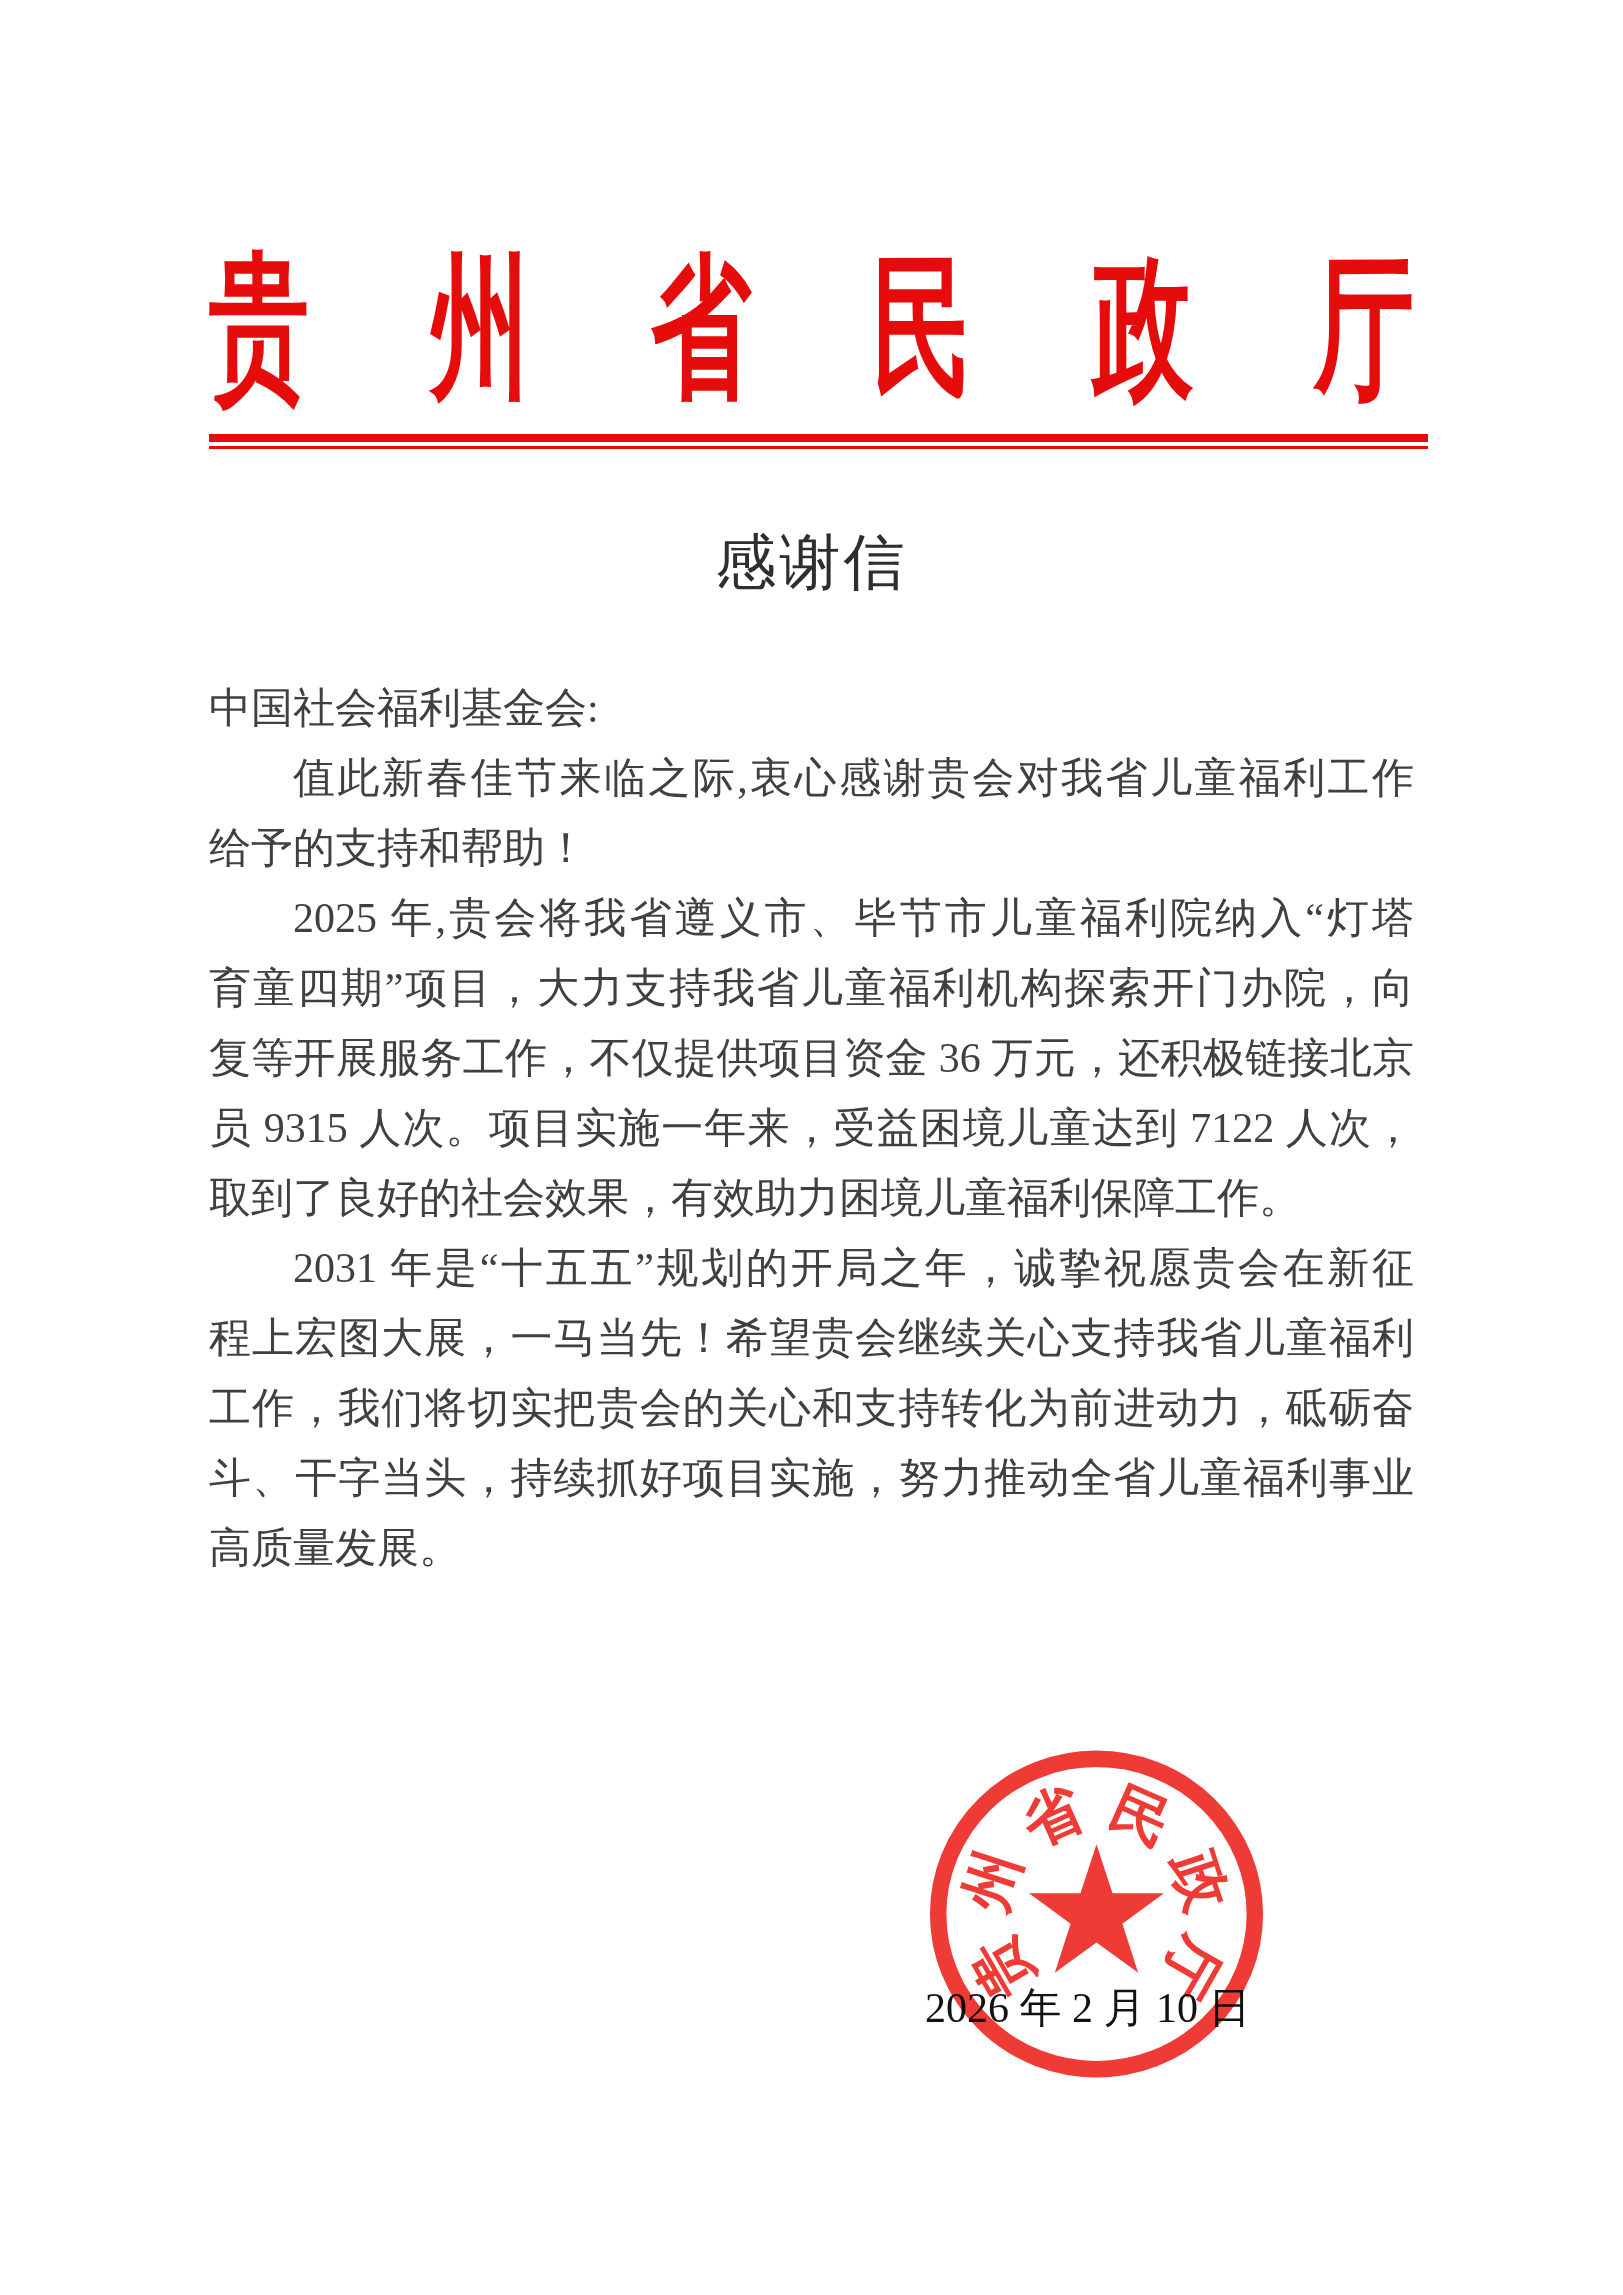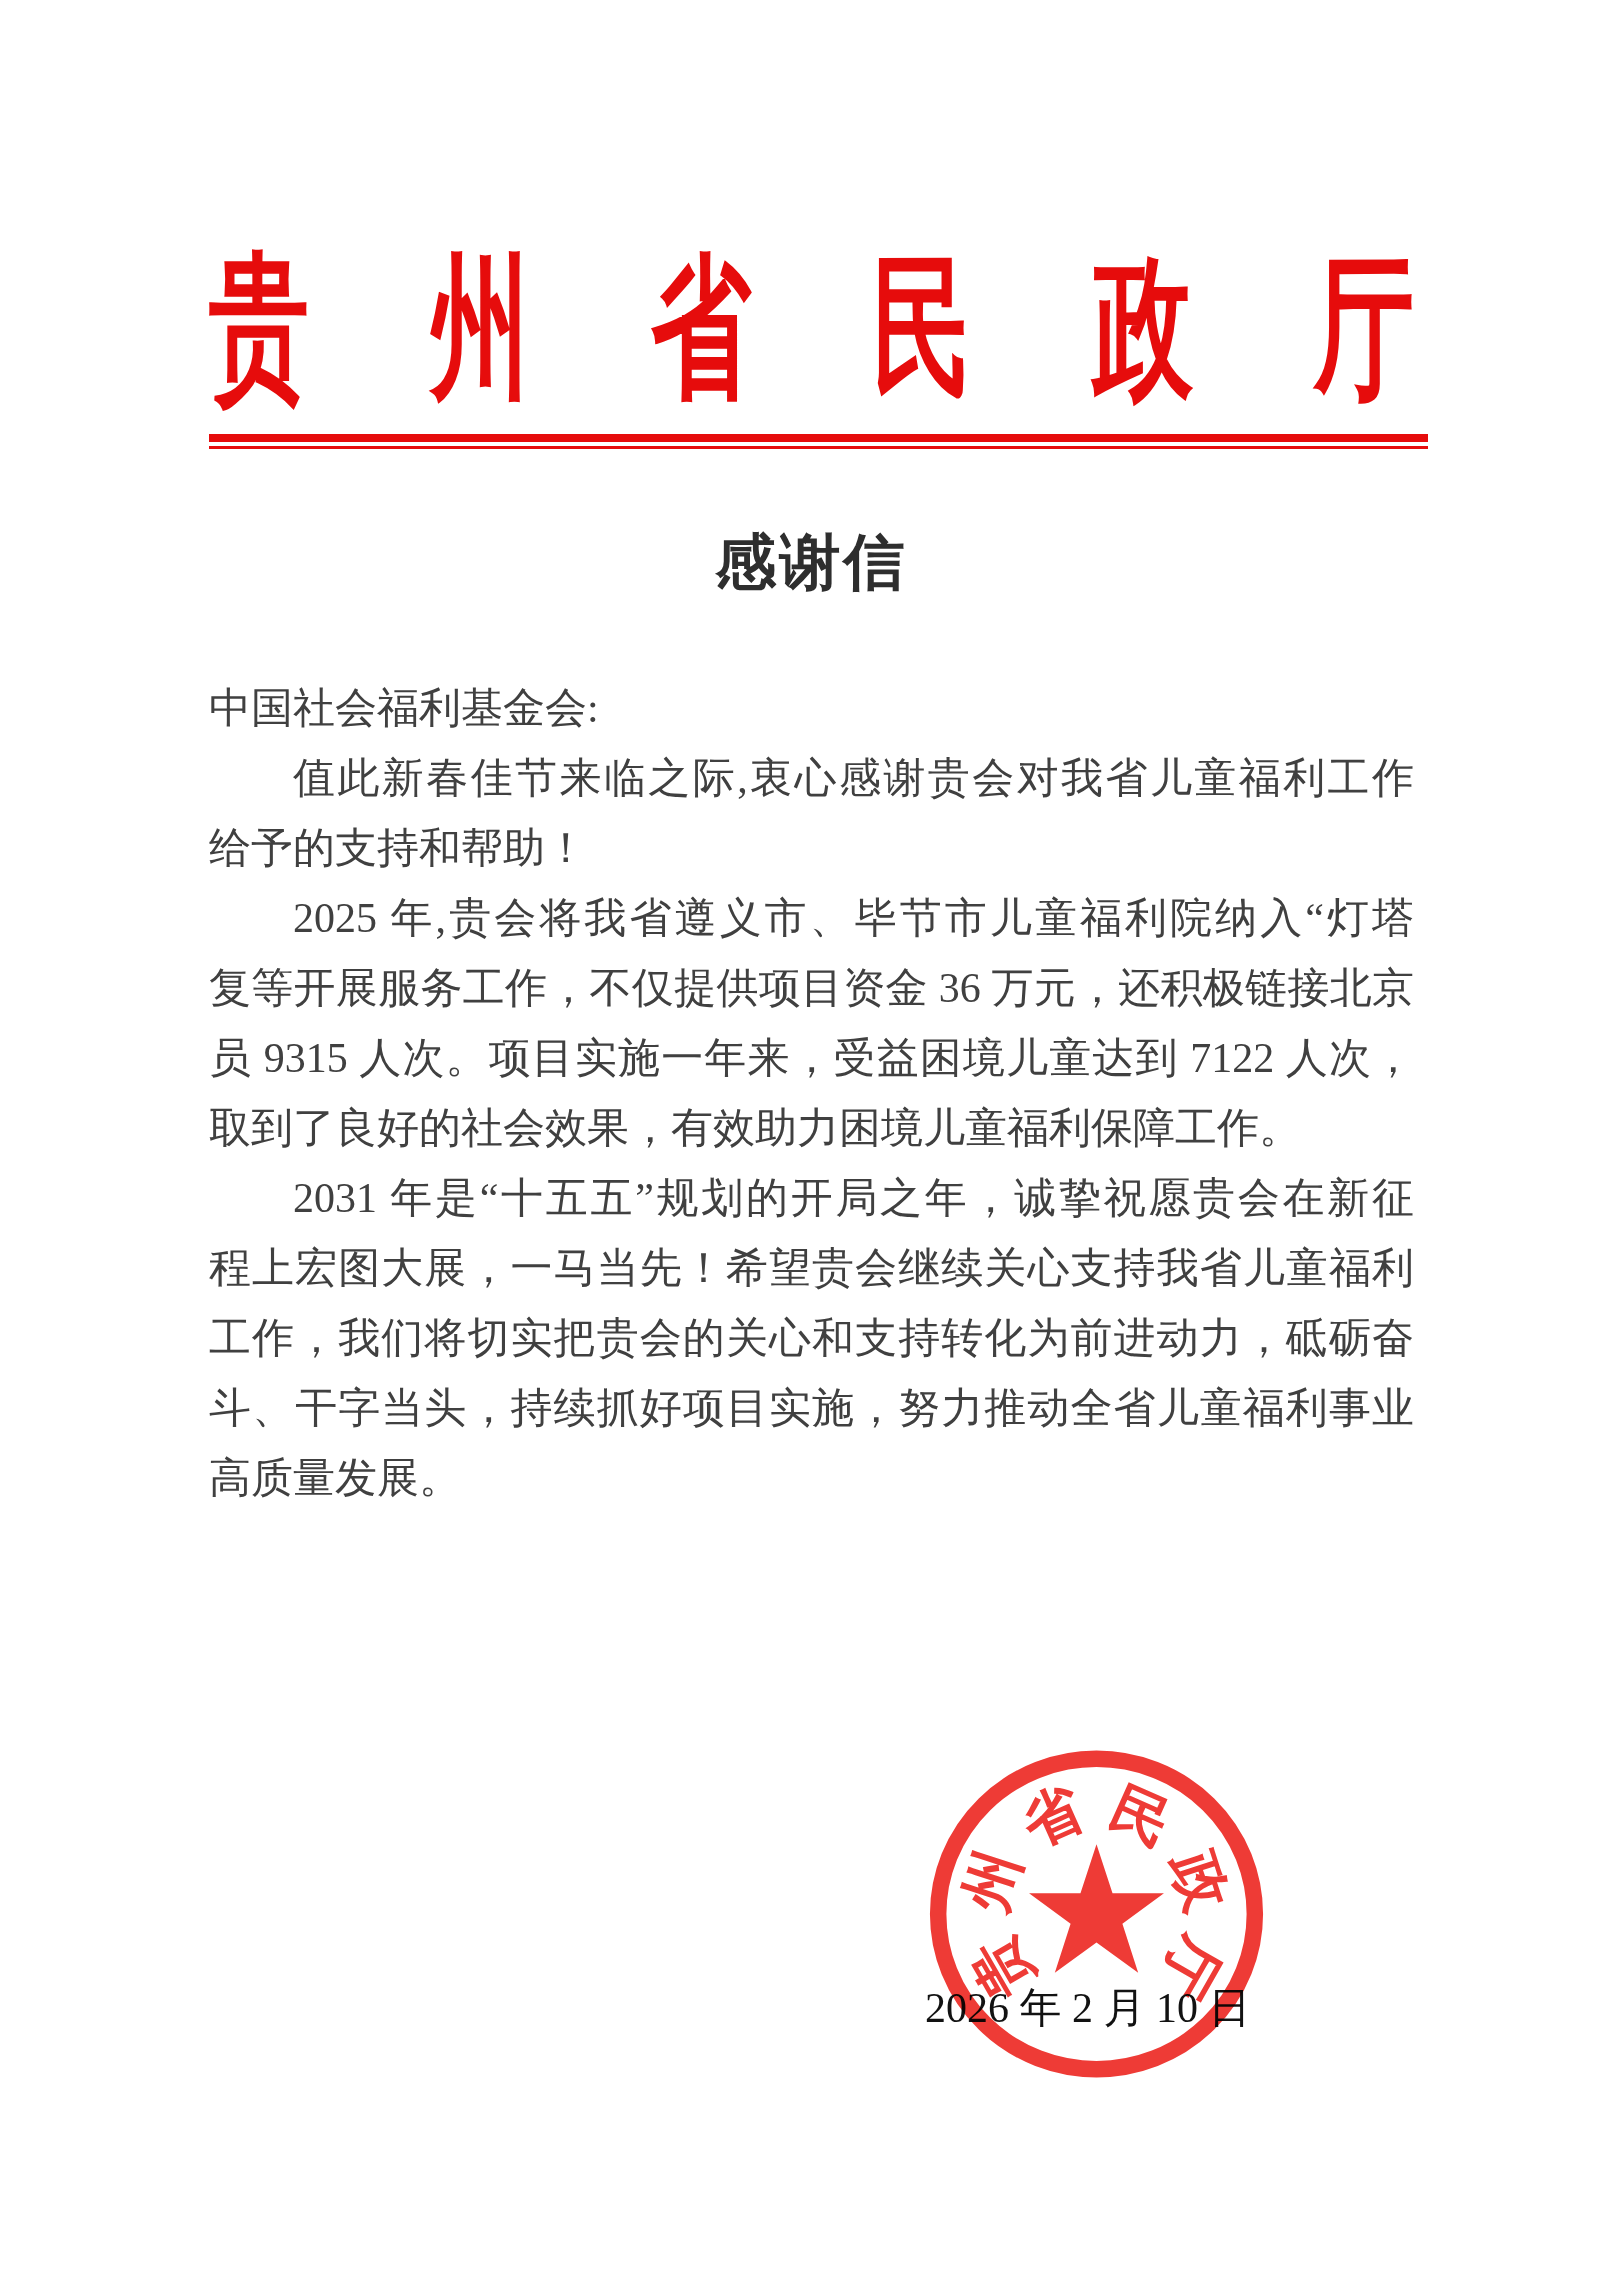--- a/index.html
+++ b/index.html
@@ -14,21 +14,21 @@
     font-size:100px;line-height:100px;font-weight:bold;
     transform:scaleY(1.55);transform-origin:top center;
     white-space:nowrap;
   }
   .letterhead span{display:block;}
   .rule-thick{position:absolute;left:209px;top:434px;width:1219px;height:8.2px;}
   .rule-thin{position:absolute;left:209px;top:446px;width:1219px;height:2.5px;}
   
   .doc-title{
     position:absolute;left:209px;top:531px;width:1205px;
-    text-align:center;font-size:61px;line-height:63px;font-weight:bold;
+    text-align:center;font-size:61px;line-height:63px;font-weight:normal;
     color:#2e2e2e;letter-spacing:3.2px;
   }
   
   .body-lines{
     position:absolute;left:209px;top:673px;width:1205px;
     font-size:42px;color:#1a1a1a;
   }
   .body-lines .line{height:70px;line-height:70px;}
   .body-lines .line.j{text-align:justify;text-align-last:justify;}
   .body-lines .line.ind{padding-left:84px;}
@@ -61,20 +61,21 @@
   <div class="rule-thick" style="background: rgb(230, 12, 12);"></div>
   <div class="rule-thin" style="background: rgb(230, 12, 12);"></div>
 
   <div class="doc-title" style="color: rgb(46, 46, 46);">感谢信</div>
 
   <div class="body-lines" style="color: #404040;">
       <div class="line">中国社会福利基金会:</div>
       <div class="line j ind">值此新春佳节来临之际,衷心感谢贵会对我省儿童福利工作</div>
       <div class="line">给予的支持和帮助！</div>
       <div class="line j ind">2025 年,贵会将我省遵义市、毕节市儿童福利院纳入“灯塔</div>
+      <div class="line j">育童四期”项目，大力支持我省儿童福利机构探索开门办院，向</div>
       <div class="line j">复等开展服务工作，不仅提供项目资金 36 万元，还积极链接北京</div>
       <div class="line j">员 9315 人次。项目实施一年来，受益困境儿童达到 7122 人次，</div>
       <div class="line">取到了良好的社会效果，有效助力困境儿童福利保障工作。</div>
       <div class="line j ind">2031 年是“十五五”规划的开局之年，诚挚祝愿贵会在新征</div>
       <div class="line j">程上宏图大展，一马当先！希望贵会继续关心支持我省儿童福利</div>
       <div class="line j">工作，我们将切实把贵会的关心和支持转化为前进动力，砥砺奋</div>
       <div class="line j">斗、干字当头，持续抓好项目实施，努力推动全省儿童福利事业</div>
       <div class="line">高质量发展。</div>
     </div>
 

